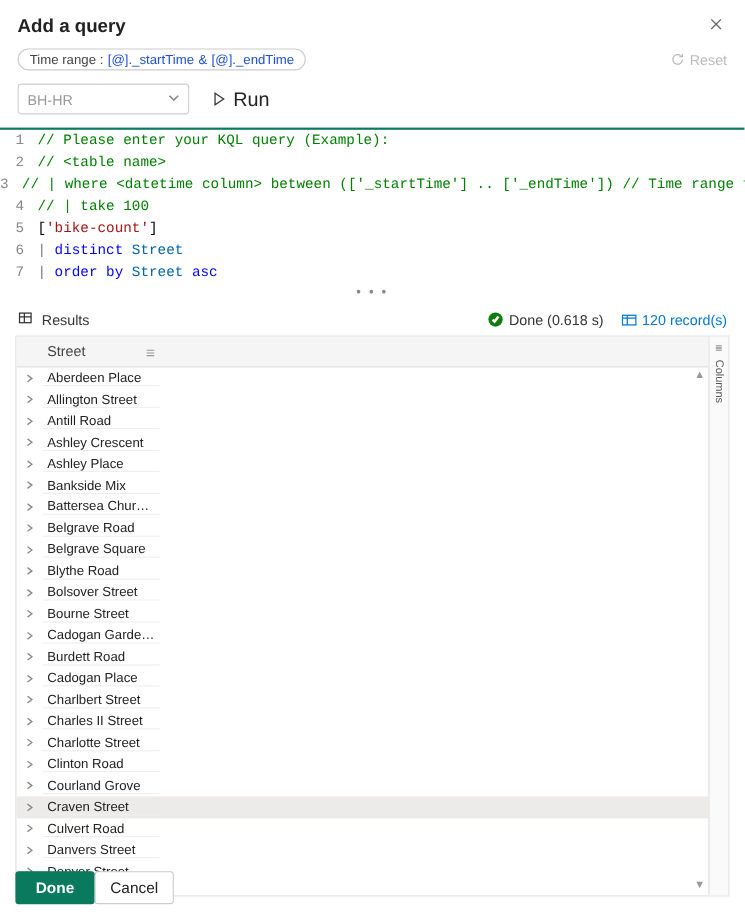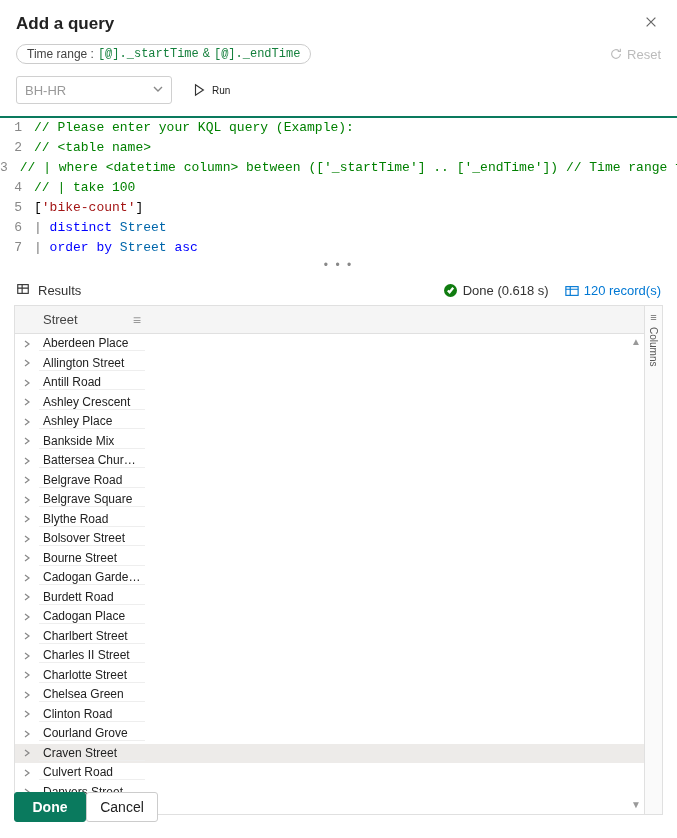--- a/index.html
+++ b/index.html
@@ -42,21 +42,21 @@
       align-items: center;
       gap: 4px;
       border: 1px solid #ccc;
       border-radius: 12px;
       padding: 2px 10px;
       font-size: 12px;
       color: #444;
       background: #fff;
       cursor: pointer;
     }
-    .time-pill .at { color: #15803d; font-family: Liberation Mono, monospace; }
+    .time-pill .at { color: #1d4ed8; }
     .reset {
       color: #bbb;
       font-size: 13px;
       display: flex;
       align-items: center;
       gap: 4px;
       cursor: pointer;
     }
     .reset svg { width: 14px; height: 14px; }
 
@@ -84,21 +84,21 @@
       color: #888;
       font-size: 11px;
     }
     .run-button {
       display: flex;
       align-items: center;
       gap: 6px;
       background: none;
       border: none;
       cursor: pointer;
-      font-size: 10px;
+      font-size: 18px;
       color: #222;
     }
     .run-button svg { width: 14px; height: 14px; }
 
     .editor-wrap {
       border-top: 2px solid #0a7a5e;
       background: #fff;
     }
     .editor {
       font-family: Consolas, "Courier New", monospace;
@@ -556,28 +556,20 @@
               </svg>
             </div>
             <div class="row-cell">Charlotte Street</div>
           </div>
           <div class="grid-row">
             <div class="row-expand">
               <svg viewBox="0 0 8 8">
                 <path d="M2 1l4 3-4 3" fill="none" stroke="#888" stroke-width="1.2"></path>
               </svg>
             </div>
-            <div class="row-cell">Chelsea Green</div>
-          </div>
-          <div class="grid-row">
-            <div class="row-expand">
-              <svg viewBox="0 0 8 8">
-                <path d="M2 1l4 3-4 3" fill="none" stroke="#888" stroke-width="1.2"></path>
-              </svg>
-            </div>
             <div class="row-cell">Clinton Road</div>
           </div>
           <div class="grid-row">
             <div class="row-expand">
               <svg viewBox="0 0 8 8">
                 <path d="M2 1l4 3-4 3" fill="none" stroke="#888" stroke-width="1.2"></path>
               </svg>
             </div>
             <div class="row-cell">Courland Grove</div>
           </div>

